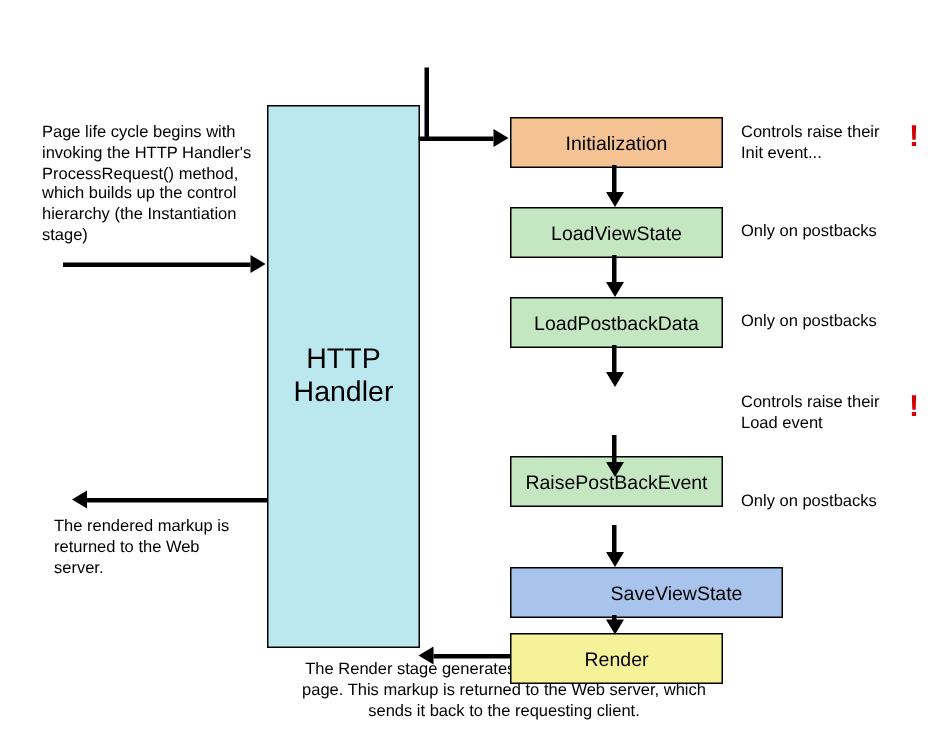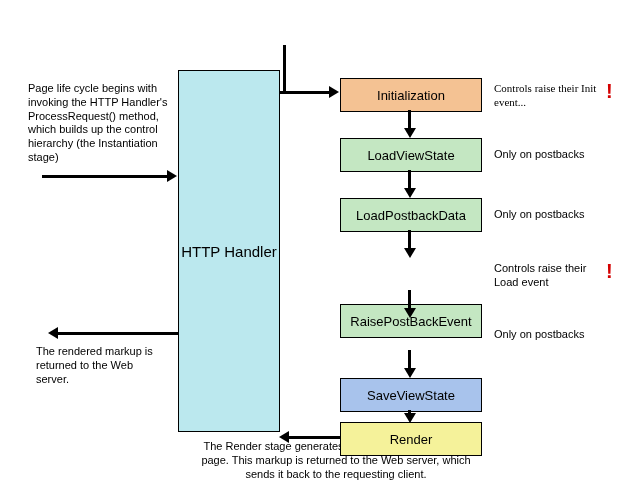--- a/index.html
+++ b/index.html
@@ -25,21 +25,21 @@
     left: 178px;
     top: 70px;
     width: 100px;
     height: 360px;
     background: #bbe8ee;
     border: 1px solid #000;
     display: flex;
     align-items: center;
     justify-content: center;
     text-align: center;
-    font-size: 15px;
+    font-size: 19px;
   }
   .stage-box {
     position: absolute;
     left: 340px;
     width: 140px;
     height: 32px;
     border: 1px solid #000;
     display: flex;
     align-items: center;
     justify-content: center;
@@ -107,28 +107,28 @@
     </div>
   <div class="stage-box green" style="top:138px;">
       <span>LoadViewState</span>
     </div>
   <div class="stage-box green" style="top:198px;">
       <span>LoadPostbackData</span>
     </div>
   <div class="stage-box green" style="top:304px;">
       <span>RaisePostBackEvent</span>
     </div>
-  <div class="stage-box blue" style="top:378px;">
+  <div class="stage-box blue" style="top:378px;padding-left:40px;">
       <span>SaveViewState</span>
     </div>
   <div class="stage-box yellow" style="top:422px;">
       <span>Render</span>
     </div>
 
-  <div class="text" style="left:494px; top:82px; width:105px;font-family:Liberation Serif, serif;">Controls raise their Init event...</div>
+  <div class="text" style="left:494px; top:82px; width:105px;">Controls raise their Init event...</div>
   <div class="text italic" style="left:494px; top:148px; width:105px;">Only on postbacks</div>
   <div class="text italic" style="left:494px; top:208px; width:105px;">Only on postbacks</div>
   <div class="text" style="left:494px; top:262px; width:105px;">Controls raise their Load event</div>
   <div class="text italic" style="left:494px; top:328px; width:105px;">Only on postbacks</div>
 
   <div class="excl" style="left:606px; top:80px;">!</div>
   <div class="excl" style="left:606px; top:260px;">!</div>
 
   <div class="vline" style="left:408px; top:110px; height:18px;"></div>
   <div class="arrow-head arrow-down" style="left:403.5px; top:128px;"></div>

